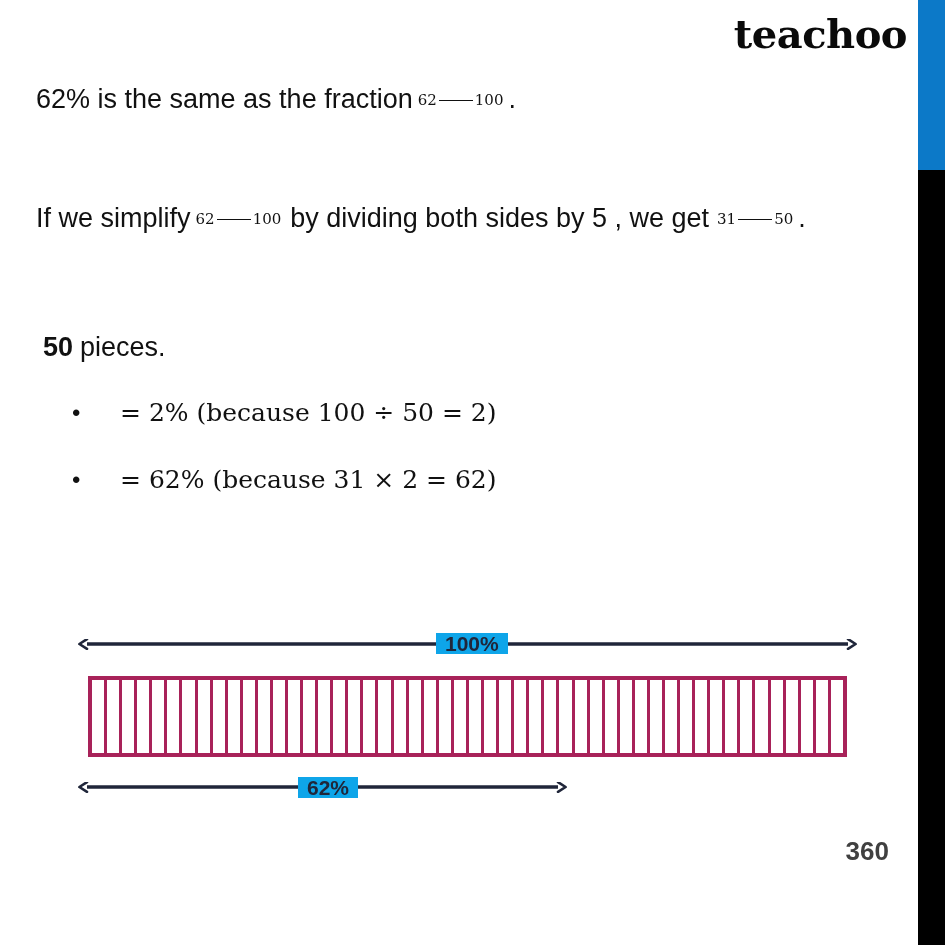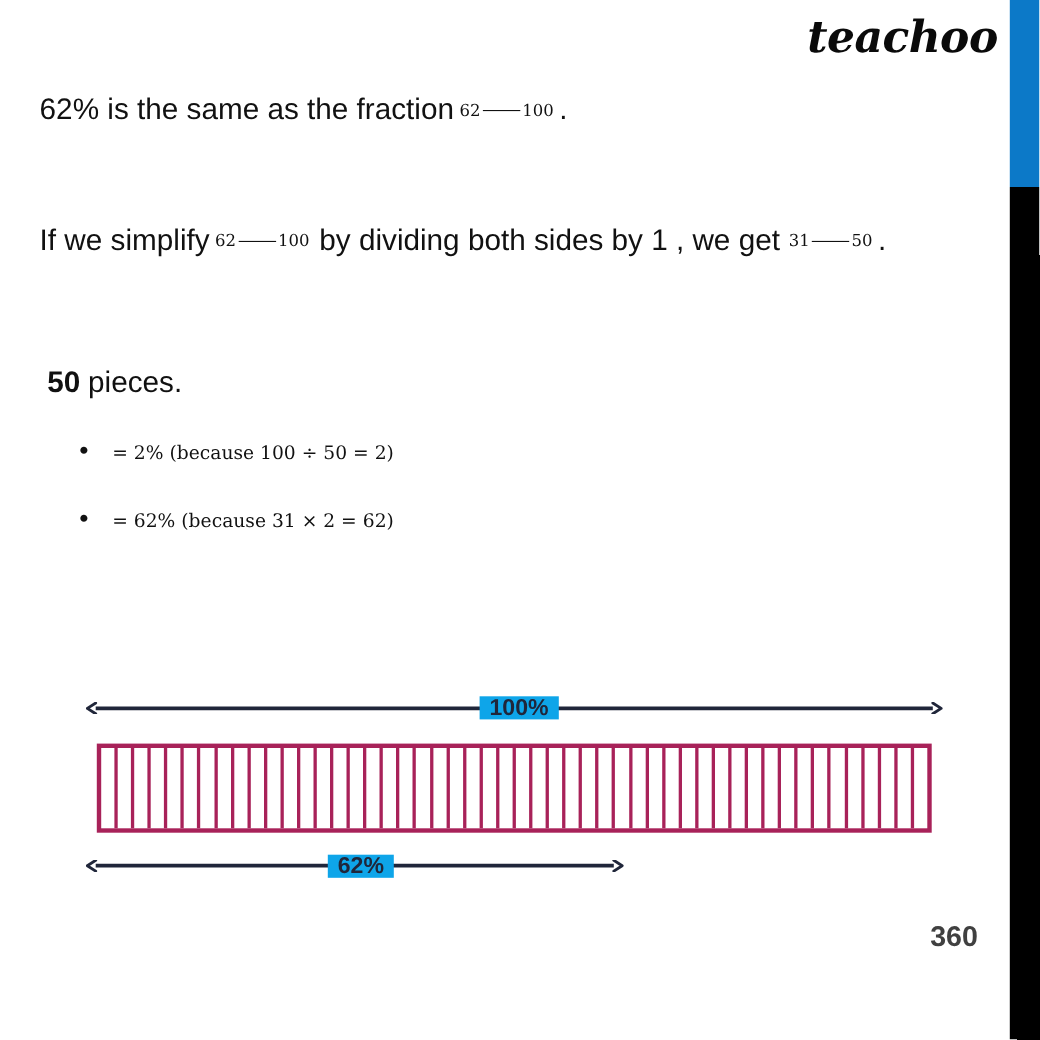--- a/index.html
+++ b/index.html
@@ -34,21 +34,20 @@
     background: #000000;
   }
 
   
   #logo {
     position: absolute;
     right: 38px;
     top: 14px;
     font-family: "DejaVu Serif", serif;
     font-weight: bold;
-    font-style: italic;
     font-size: 40px;
     letter-spacing: -0.5px;
     color: #0a0a0a;
     line-height: 1;
   }
 
   
   #text-block {
     position: absolute;
     left: 36px;
@@ -110,23 +109,23 @@
     line-height: 1;
     color: #111111;
   }
   .bullet-bold {
     font-weight: bold;
     font-size: 26px;
     color: #111111;
   }
   .bullet-math {
     font-family: "DejaVu Serif", serif;
-    font-size: 17px;
+    font-size: 25px;
     color: #111111;
-    margin-left: 2px;
+    margin-left: 20px;
   }
 
   
   #diagram {
     position: absolute;
     left: 0;
     top: 0;
     width: 945px;
     height: 945px;
     pointer-events: none;
@@ -200,21 +199,21 @@
     <span class="txt">.</span>
   </div>
 
   <div class="para">
     <span class="txt">If we simplify</span>
     <span class="frac">
       <span class="num">62</span>
       <span class="bar"></span>
       <span class="den">100</span>
     </span>
-    <span class="txt" style="margin-left:4px;">by dividing both sides by 1 , we get</span>
+    <span class="txt" style="margin-left:4px;">by dividing both sides by 5 , we get</span>
     <span class="frac" style="margin-left:6px;">
       <span class="num">31</span>
       <span class="bar"></span>
       <span class="den">50</span>
     </span>
     <span class="txt">.</span>
   </div>
 
   <div class="para" style="margin-top:102px;">
     <span class="txt" style="font-weight:bold;margin:0 7px;">50</span>

